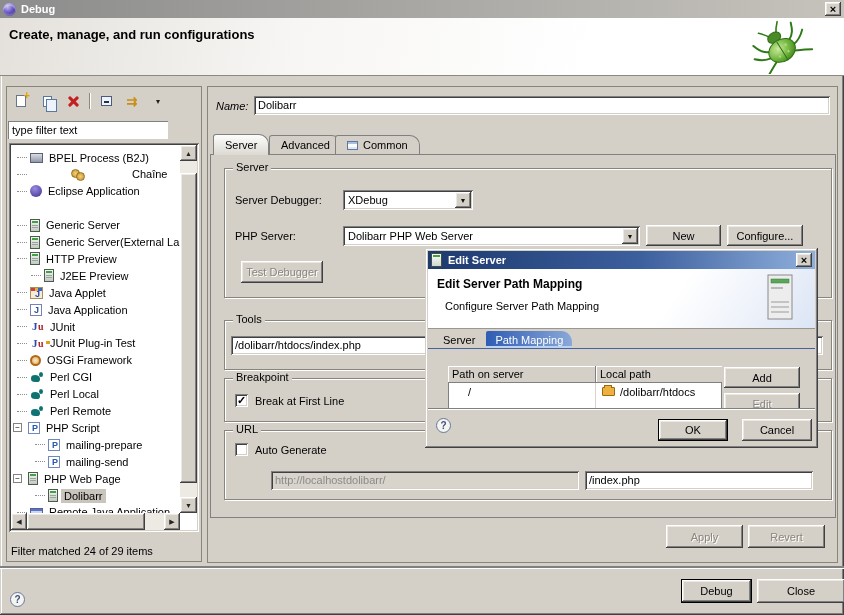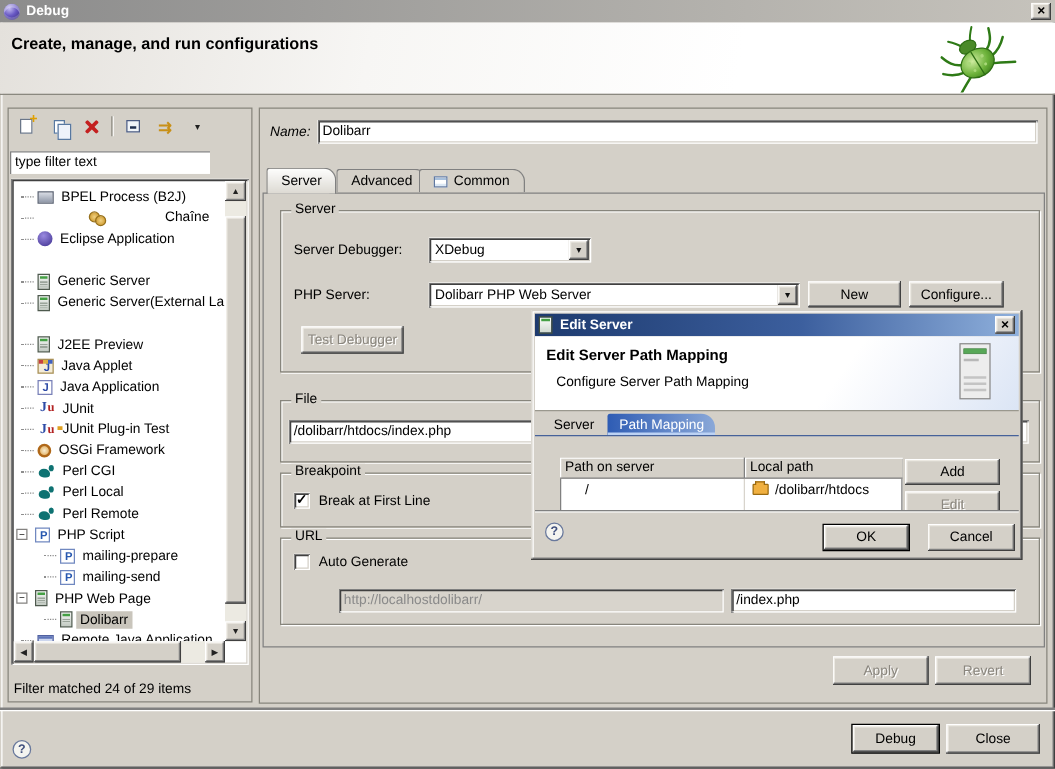--- a/index.html
+++ b/index.html
@@ -252,21 +252,26 @@
           <div class="trow" style="top: 71.6px; padding-left: 6px;">
             <span class="conn"></span>
             <span class="ticon icS"></span>
             <span class="tlabel">Generic Server</span>
           </div>
           <div class="trow" style="top: 88.5px; padding-left: 6px;">
             <span class="conn"></span>
             <span class="ticon icS"></span>
             <span class="tlabel">Generic Server(External La</span>
           </div>
-          <div class="trow" style="top: 122.3px; padding-left: 6px;">
+          <div class="trow" style="top: 105.4px; padding-left: 6px;">
+            <span class="conn"></span>
+            <span class="ticon icS"></span>
+            <span class="tlabel">HTTP Preview</span>
+          </div>
+          <div class="trow" style="top: 122.3px; padding-left: 20px;">
             <span class="conn"></span>
             <span class="ticon icS"></span>
             <span class="tlabel">J2EE Preview</span>
           </div>
           <div class="trow" style="top: 139.2px; padding-left: 6px;">
             <span class="conn"></span>
             <span class="ticon icAp"></span>
             <span class="tlabel">Java Applet</span>
           </div>
           <div class="trow" style="top: 156.1px; padding-left: 6px;">
@@ -377,21 +382,21 @@
         <div class="combo" style="left:118px;top:57px;width:297px;height:20px;">
           <span class="val">Dolibarr PHP Web Server</span>
           <span class="drop">▼</span>
         </div>
         <div class="btn abs" style="left:421px;top:56px;width:75px;height:21px;">New</div>
         <div class="btn abs" style="left:502px;top:56px;width:76px;height:21px;">Configure...</div>
         <div class="btn abs disabled" style="left:16px;top:92px;width:82px;height:22px;">Test Debugger</div>
       </div>
 
       <div class="grp" style="left:13px;top:165px;width:608px;height:50px;">
-        <span class="lg">File</span>
+        <span class="lg">Tools</span>
         <div class="abs sunken field" style="left:6px;top:15px;width:592px;height:19px;">/dolibarr/htdocs/index.php</div>
       </div>
 
       <div class="grp" style="left:13px;top:223px;width:608px;height:44px;">
         <span class="lg">Breakpoint</span>
         <span class="cb abs" style="left:10px;top:15px;" id="bp-check">✓</span>
         <span class="abs lab" style="left:30px;top:16px;">Break at First Line</span>
       </div>
 
       <div class="grp" style="left:13px;top:275px;width:608px;height:70px;">
@@ -404,21 +409,21 @@
       </div>
     </div>
 
     <div class="btn abs disabled" style="left:458px;top:438px;width:77px;height:23px;">Apply</div>
     <div class="btn abs disabled" style="left:540px;top:438px;width:77px;height:23px;">Revert</div>
   </div>
 
   <div id="sep" class="abs"></div>
   <span class="helpc abs" style="left:10px;top:592px;">?</span>
   <div class="btn abs default" style="left:681px;top:579px;width:71px;height:24px;">Debug</div>
-  <div class="btn abs" style="left:757px;top:579px;width:75px;height:24px;">Close</div>
+  <div class="btn abs" style="left:757px;top:579px;width:88px;height:24px;">Close</div>
 
   <div id="dialog" class="abs">
     <div id="dlg-titlebar">
       <span class="dlgSrvIcon"></span>
       <span class="t">Edit Server</span>
       <span style="flex:1"></span>
       <span class="btn xbtn">×</span>
     </div>
     <div id="dlg-header">
       <span class="h1">Edit Server Path Mapping</span>

